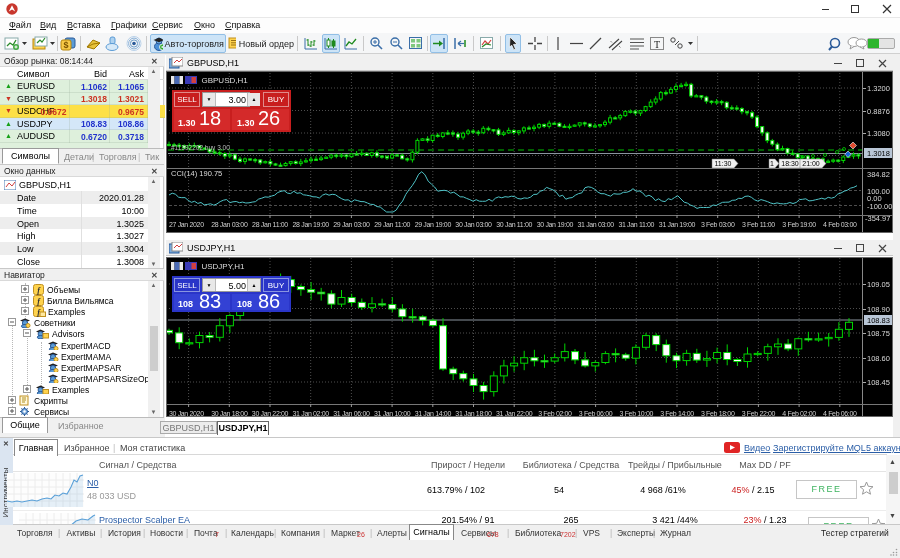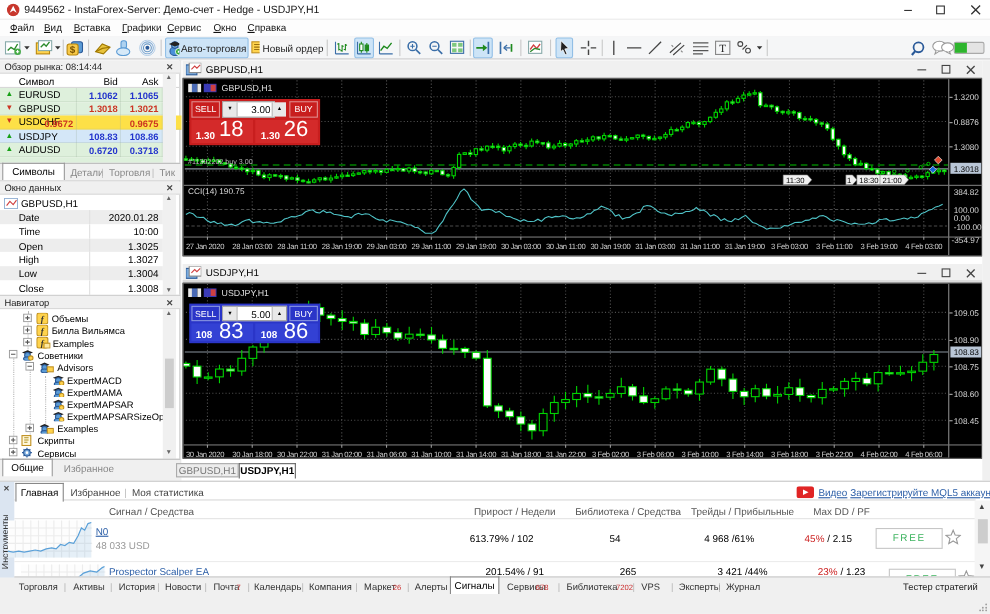--- a/index.html
+++ b/index.html
@@ -26,21 +26,20 @@
 .bsep{position:absolute;top:3px;color:#b5b5b5;font-size:8.5px}
 .redsub{position:absolute;top:6px;color:#cc3333;font-size:7px}
 .q{font-size:8.5px;font-weight:bold}
 </style></head><body>
 <div id="root">
     <div class="titlebar">
       <svg class="abs" style="left:6px;top:3px" width="12" height="12">
         <circle cx="6" cy="6" r="5.7" fill="#c8372d"></circle>
         <path d="M2.8 8.5 L6 2.2 L9.2 8.5 L6 6.6z" fill="#fff"></path>
       </svg>
-      <div class="abs" style="left:22px;top:3.5px;font-size:9.5px;color:#111">9449562 - InstaForex-Server: Демо-счет - Hedge - USDJPY,H1</div>
       <div class="abs" style="left:822px;top:9px;width:7px;height:1px;background:#333"></div>
       <div class="abs" style="left:851px;top:5px;width:8px;height:8px;border:1px solid #333"></div>
       <svg class="abs" style="left:882px;top:4px" width="10" height="10">
         <path d="M1 1 L9 9 M9 1 L1 9" stroke="#333" stroke-width="1.2"></path>
       </svg>
     </div>
     <div class="menubar">
       <span style="left:9px"><u>Ф</u>айл</span>
       <span style="left:40px"><u>В</u>ид</span>
       <span style="left:67px"><u>В</u>ставка</span>

